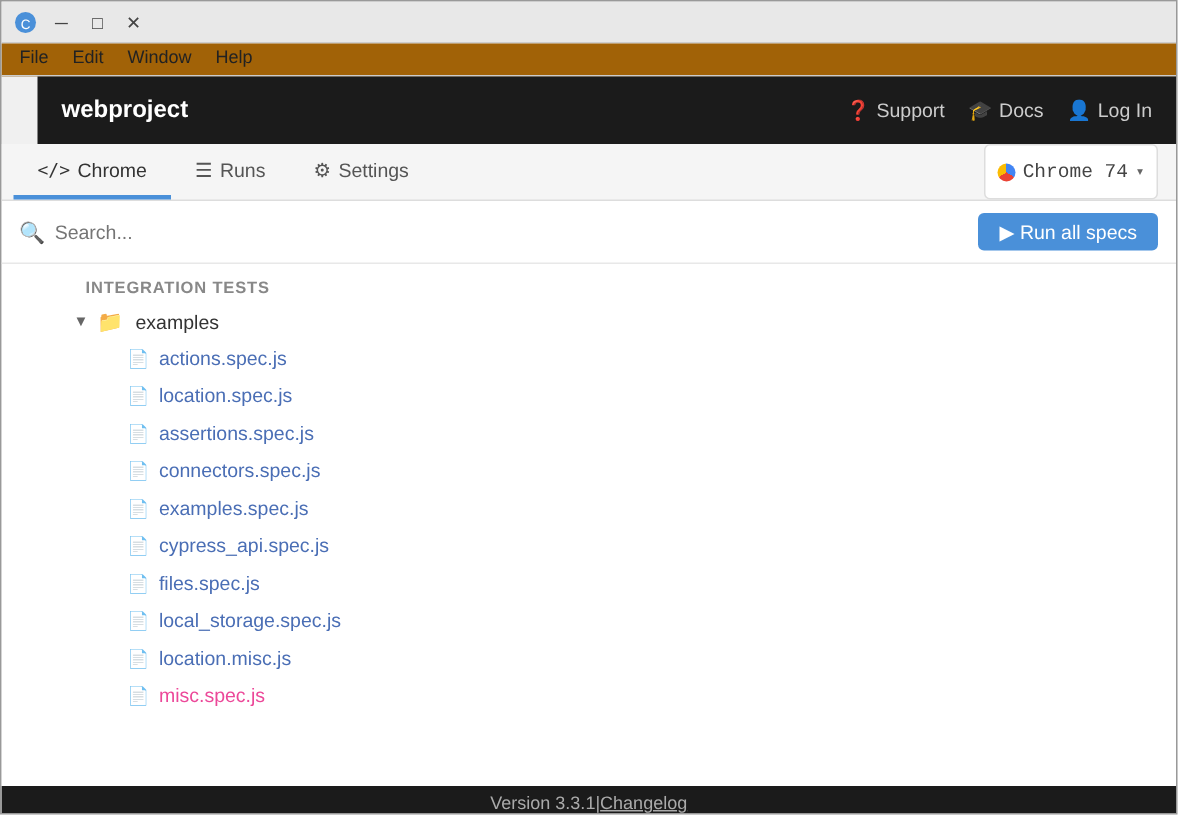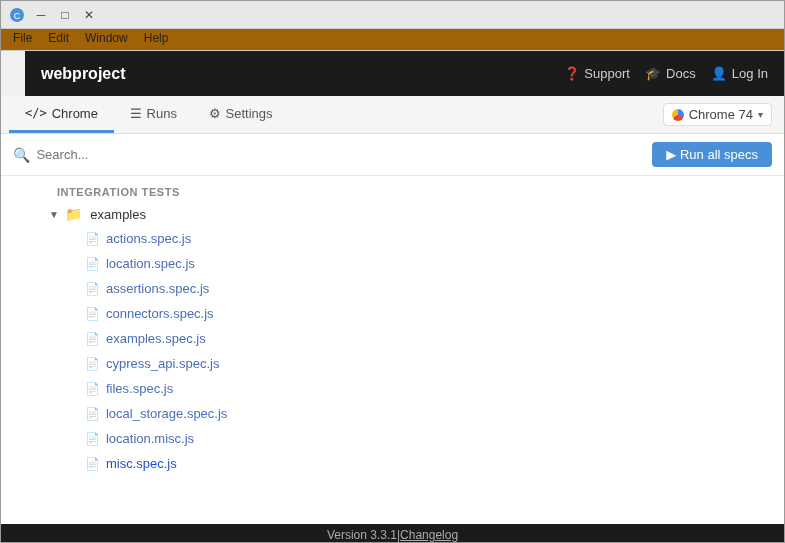--- a/index.html
+++ b/index.html
@@ -118,23 +118,23 @@
       border-bottom: 3px solid transparent;
     }
     .nav-tab.active {
       color: #333;
       border-bottom: 3px solid #4a90d9;
       font-weight: 500;
     }
     .nav-tabs-right {
       margin-left: auto;
       display: flex;
-      align-items: center;
       padding-right: 12px;
       gap: 6px;
+      font-family: Liberation Mono, monospace;
     }
     .browser-badge {
       display: flex;
       align-items: center;
       gap: 5px;
       font-size: 13px;
       color: #444;
       cursor: pointer;
       padding: 3px 8px;
       border-radius: 4px;
@@ -368,21 +368,21 @@
       <div class="file-item">
       <span style="color:#888;font-size:12px">📄</span>
       <span style="color:#4a6eb5">local_storage.spec.js</span>
     </div>
       <div class="file-item">
       <span style="color:#888;font-size:12px">📄</span>
       <span style="color:#4a6eb5">location.misc.js</span>
     </div>
       <div class="file-item">
       <span style="color:#888;font-size:12px">📄</span>
-      <span style="color:#1d4ed8">misc.spec.js</span>
+      <span style="color:#ec4899">misc.spec.js</span>
     </div>
     </div>
 </div>
 
 <div class="status-bar">
   <span>Version 3.3.1</span>
   <span> | </span>
   <a>Changelog</a>
 </div>
 

